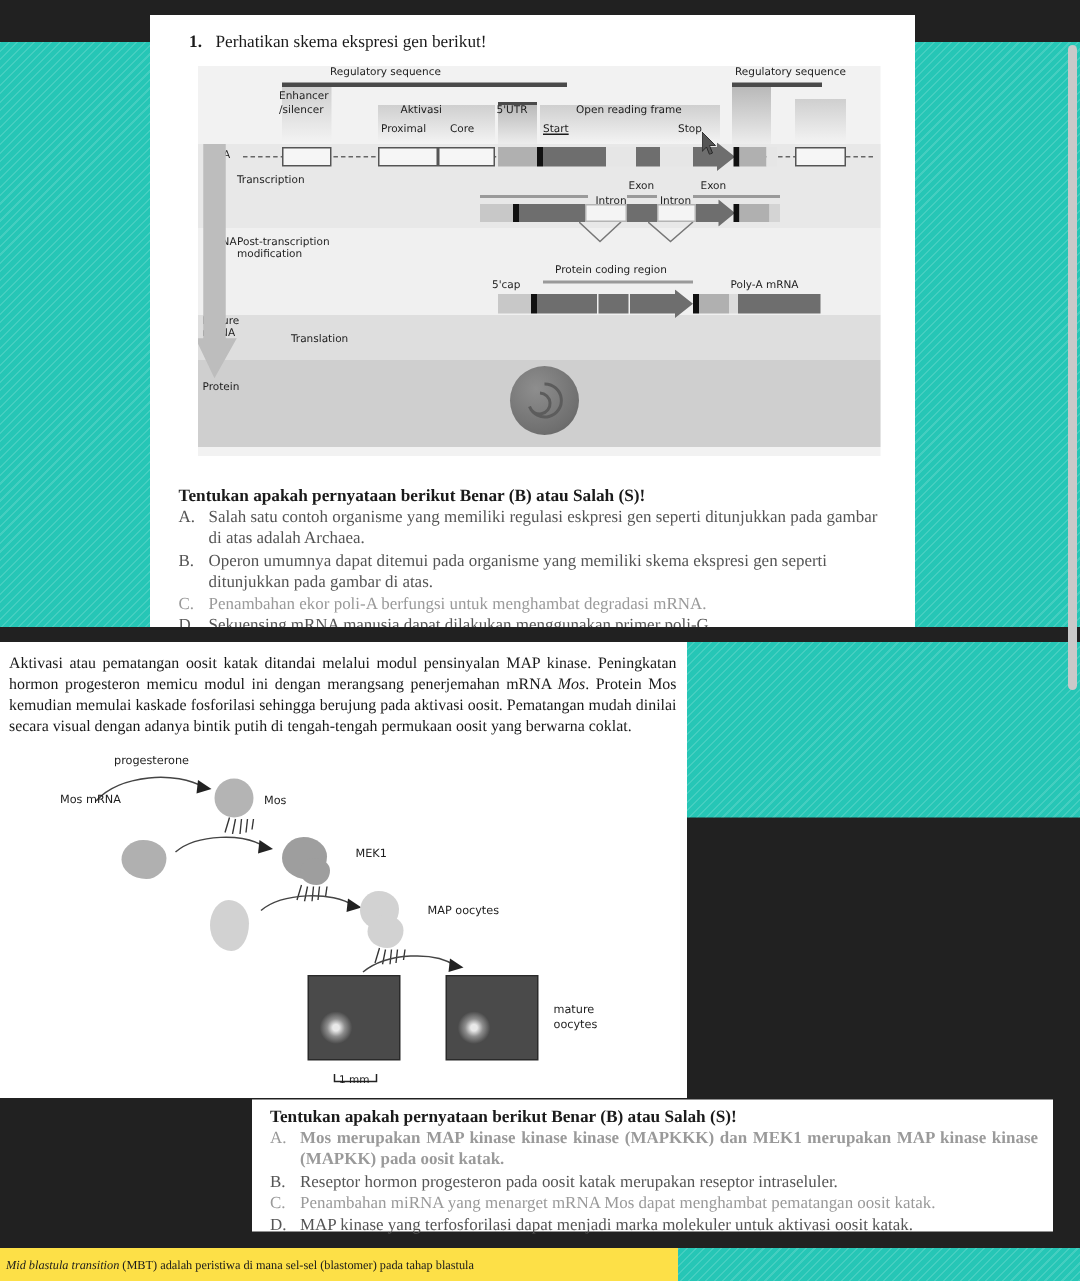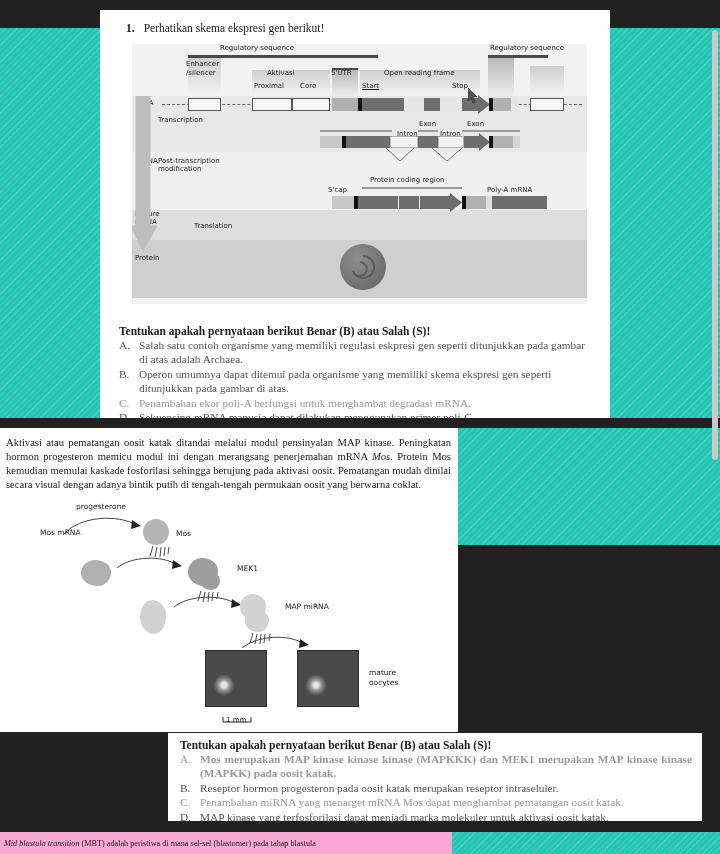--- a/index.html
+++ b/index.html
@@ -42,21 +42,21 @@
   .para { font-size: 10.6px; line-height: 1.33; color: #1a1a1a; text-align: justify; }
   .para i { font-style: italic; }
 
   
   .scrollbar-track { position: absolute; top: 0; right: 0; width: 10px; height: 854px; background: transparent; }
   .scrollbar-thumb { position: absolute; right: 2px; width: 6px; background: #c9c9c9; border-radius: 3px; }
 
   
   .footer {
     position: absolute; left: 0; bottom: 0; height: 22px;
-    background: #f9a8d4; display: flex; align-items: center;
+    background: #fde047; display: flex; align-items: center;
     padding-left: 4px; overflow: hidden;
   }
   .footer span { font-size: 8.2px; color: #1a1a1a; white-space: nowrap; }
   .footer i { font-style: italic; }
 
   
   .fig1 { position: absolute; background: #f2f2f2; }
   .figlabel { position: absolute; font-family: "DejaVu Sans", sans-serif; font-size: 7px; color: #1c1c1c; white-space: nowrap; }
   .bar-dark { position: absolute; background: #4a4a4a; height: 3px; }
   .grad-box { position: absolute; background: linear-gradient(#cfcfcf, #f4f4f4); }
@@ -328,21 +328,21 @@
 
       <div class="blob" style="left:140px; top:98px; width:26px; height:34px; background:#d2d2d2;"></div>
       <div style="position:absolute; left:172px; top:93px;">
         <svg width="72" height="20" viewBox="0 0 72 20">
           <path d="M2,12 C16,0 50,-1 64,9" fill="none" stroke="#444" stroke-width="1"></path>
           <polygon points="60,4 69,10 59,13" fill="#222"></polygon>
         </svg>
       </div>
       <div class="blob" style="left:240px; top:92px; width:26px; height:26px; background:#d2d2d2;"></div>
       <div class="blob" style="left:245px; top:108px; width:24px; height:22px; background:#d2d2d2;"></div>
-      <div class="figlabel" style="left:285px; top:100px; font-size:7.5px;">MAP miRNA</div>
+      <div class="figlabel" style="left:285px; top:100px; font-size:7.5px;">MAP oocytes</div>
       <div style="position:absolute; left:248px; top:128px;">
         <svg width="24" height="12" viewBox="0 0 24 12">
           <g stroke="#333" stroke-width="0.9">
             <line x1="2" y1="11" x2="5" y2="1"></line>
               <line x1="7" y1="12" x2="9" y2="2"></line>
             <line x1="12" y1="12" x2="13" y2="2"></line>
               <line x1="16" y1="11" x2="17" y2="2"></line>
             <line x1="21" y1="9" x2="22" y2="2"></line>
           </g>
         </svg>

